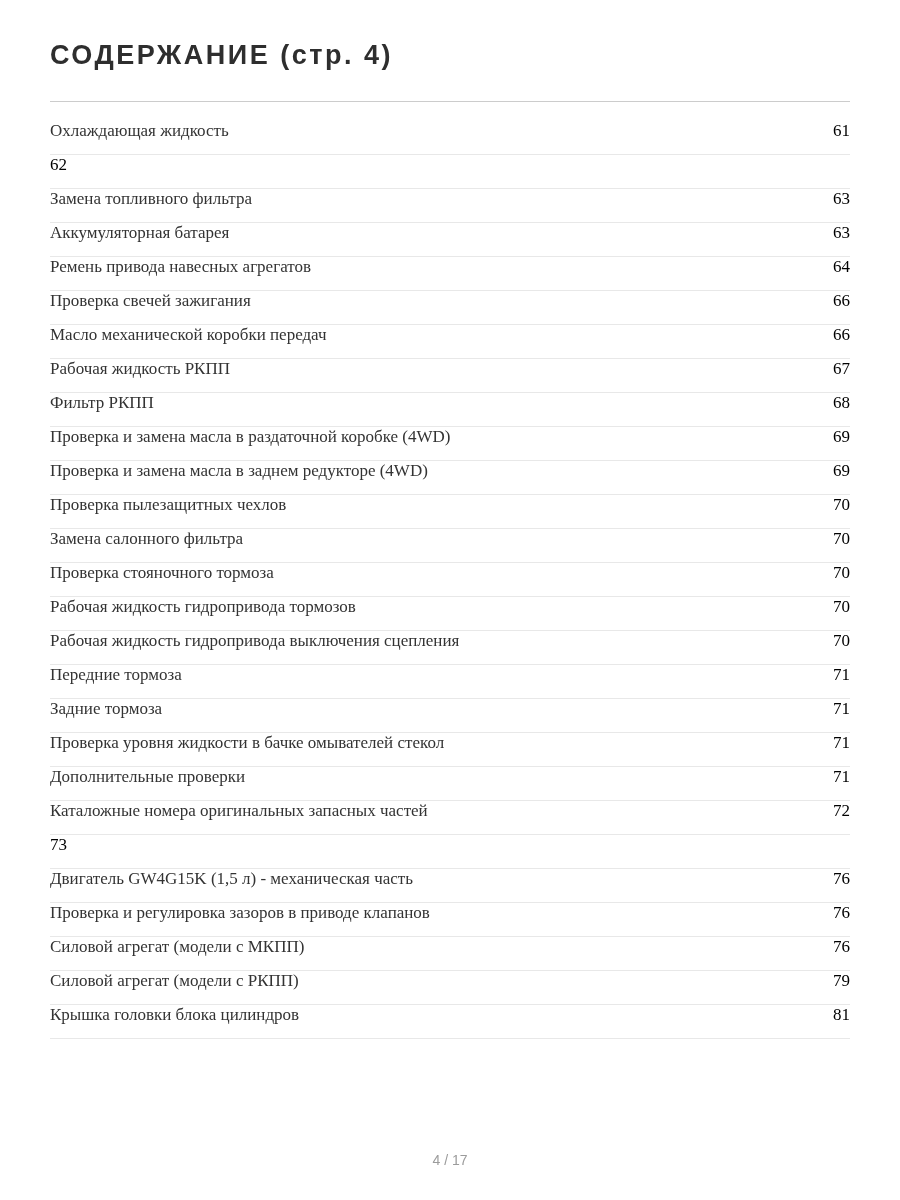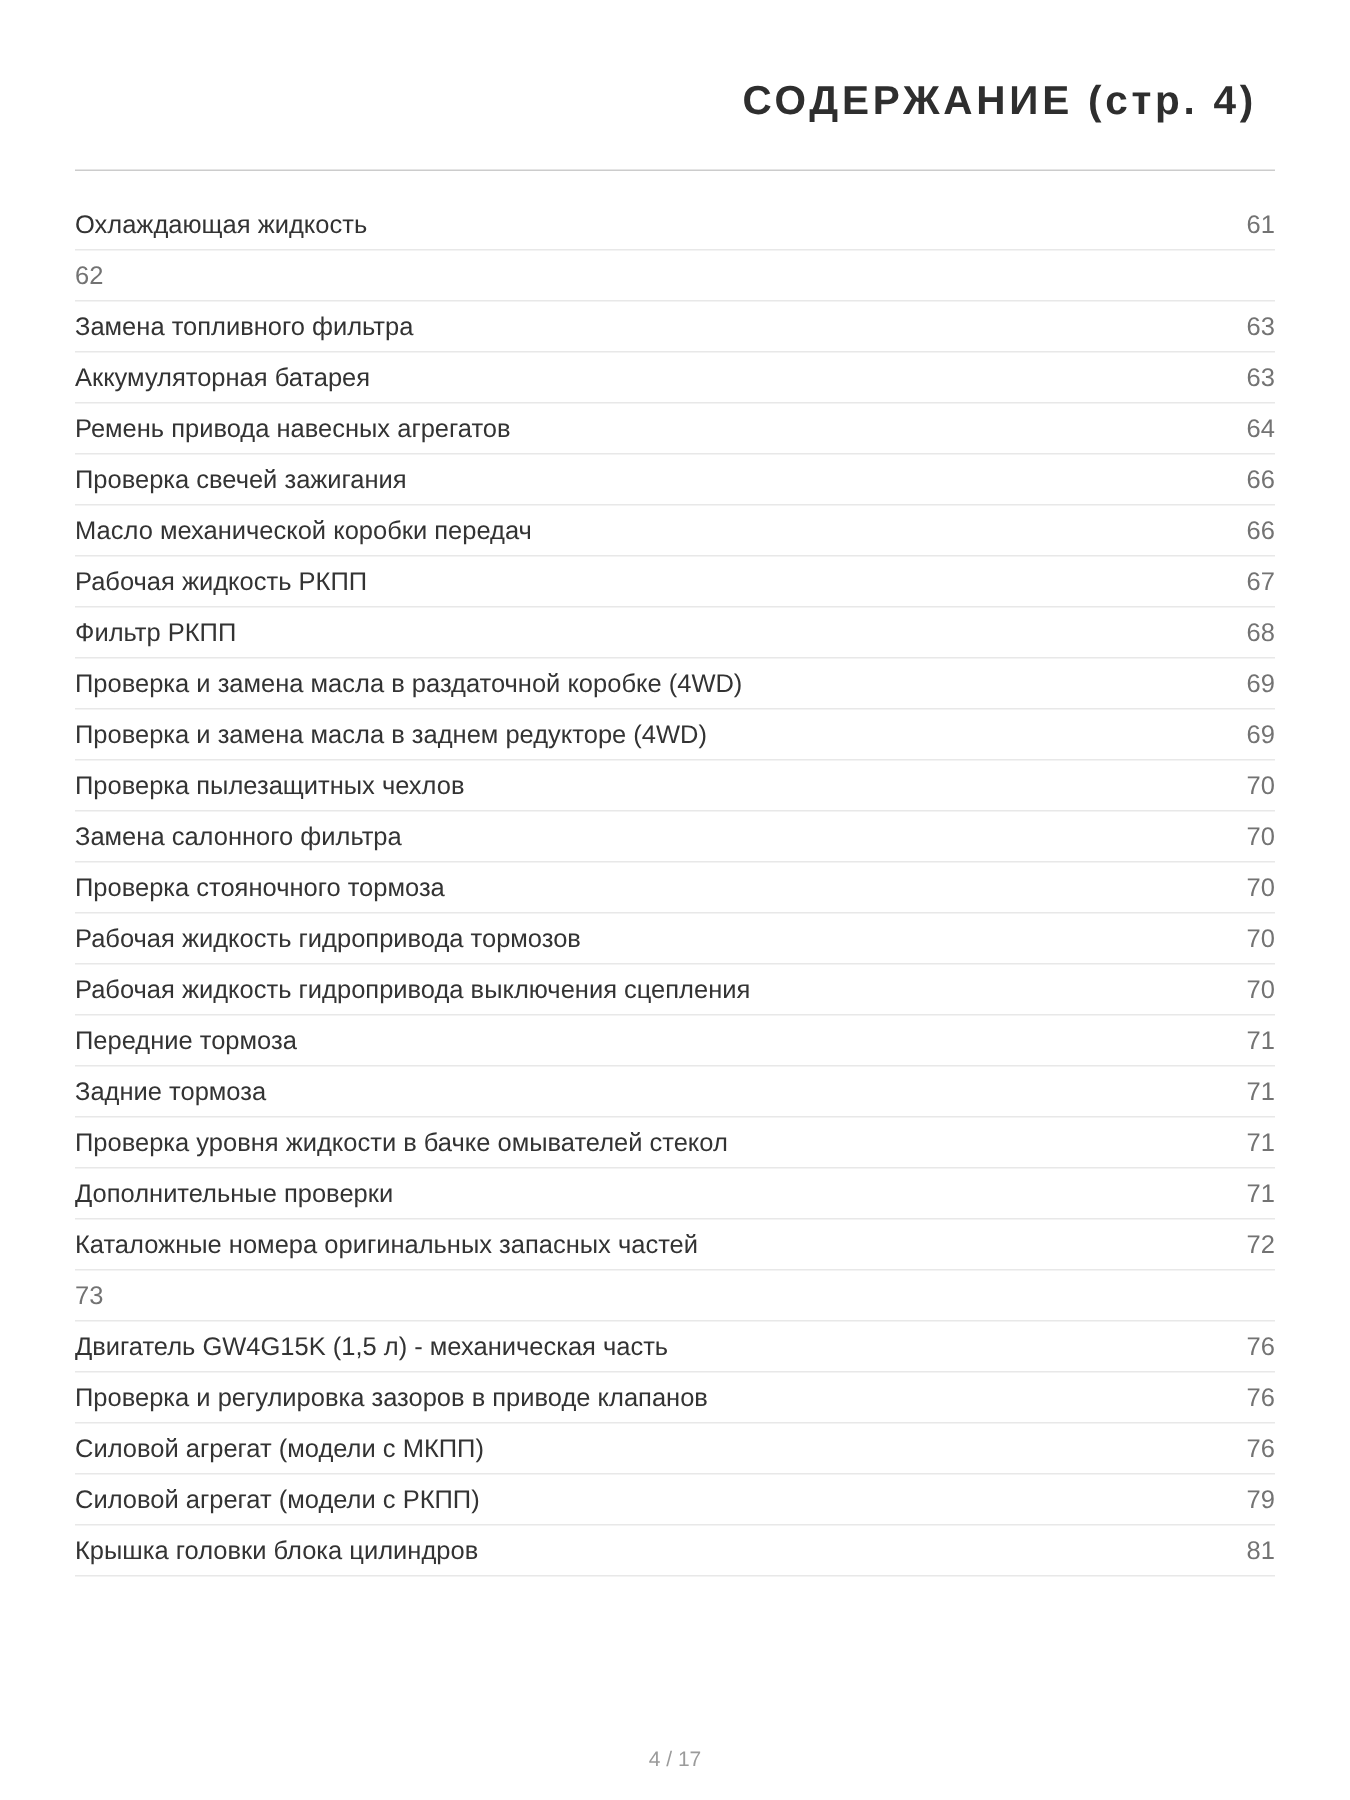--- a/index.html
+++ b/index.html
@@ -14,50 +14,51 @@
     font-family: "Liberation Sans", sans-serif;
     color: #333333;
   }
   .page {
     position: relative;
     width: 900px;
     height: 1200px;
     padding: 0 50px;
   }
   .title {
-    margin: 12px;
+    margin: 0;
     padding-top: 40px;
-    text-align: right;
+    text-align: left;
     font-size: 27px;
     font-weight: bold;
     letter-spacing: 2.5px;
     color: #2e2e2e;
   }
   .top-divider {
     border: none;
     border-top: 1px solid #cccccc;
     margin: 30px 0 0 0;
   }
   .toc-list {
     margin-top: 19px;
   }
   .toc-row {
     display: flex;
     justify-content: space-between;
-    align-items: center;
+    align-items: flex-start;
     height: 34px;
     border-bottom: 1px solid #e8e8e8;
     font-size: 17px;
+    font-family: Liberation Serif, serif;
   }
   .toc-label {
     color: #333333;
     white-space: nowrap;
   }
   .toc-page {
-    color: #737373;
+    color: #000000;
     white-space: nowrap;
   }
   .footer {
     position: absolute;
     left: 0;
     right: 0;
     bottom: 32px;
     text-align: center;
     font-size: 14px;
     color: #9b9b9b;

